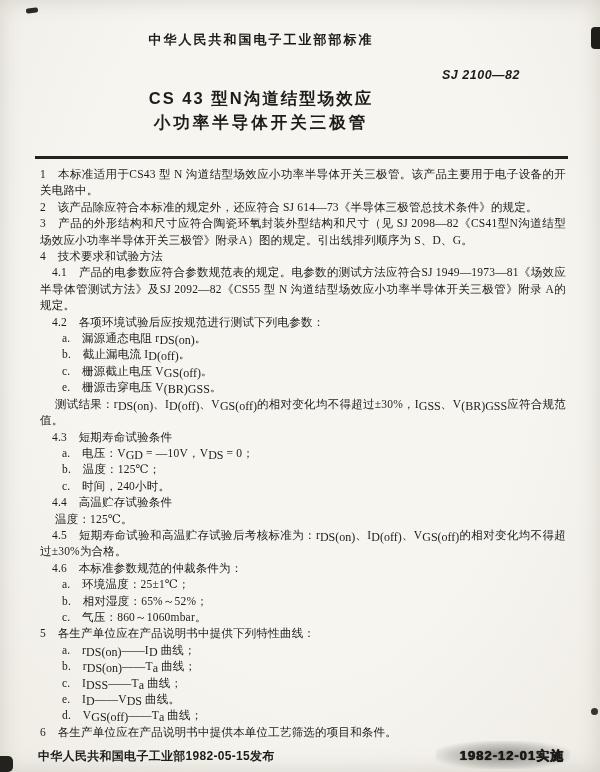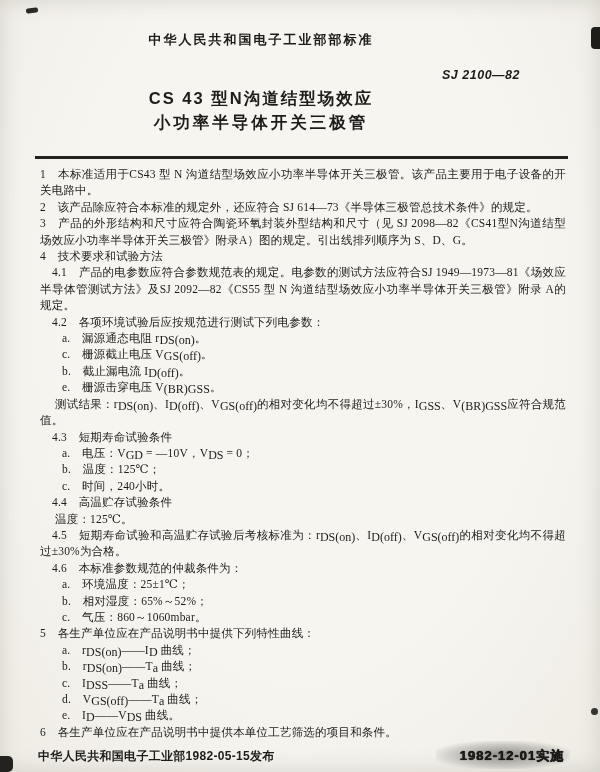--- a/index.html
+++ b/index.html
@@ -69,41 +69,41 @@
   <div class="rule"></div>
 
   <div class="body">
     <p class="clause">1　本标准适用于CS43 型 N 沟道结型场效应小功率半导体开关三极管。该产品主要用于电子设备的开关电路中。</p>
     <p class="clause">2　该产品除应符合本标准的规定外，还应符合 SJ 614—73《半导体三极管总技术条件》的规定。</p>
     <p class="clause">3　产品的外形结构和尺寸应符合陶瓷环氧封装外型结构和尺寸（见 SJ 2098—82《CS41型N沟道结型场效应小功率半导体开关三极管》附录A）图的规定。引出线排列顺序为 S、D、G。</p>
     <p class="clause">4　技术要求和试验方法</p>
     <p class="sub">4.1　产品的电参数应符合参数规范表的规定。电参数的测试方法应符合SJ 1949—1973—81《场效应半导体管测试方法》及SJ 2092—82《CS55 型 N 沟道结型场效应小功率半导体开关三极管》附录 A的规定。</p>
     <p class="sub">4.2　各项环境试验后应按规范进行测试下列电参数：</p>
     <p class="lettered">a.　漏源通态电阻 r<sub>DS(on)</sub>。</p>
+    <p class="lettered">b.　截止漏电流 I<sub>D(off)</sub>。</p>
     <p class="lettered">c.　栅源截止电压 V<sub>GS(off)</sub>。</p>
-    <p class="lettered">b.　截止漏电流 I<sub>D(off)</sub>。</p>
     <p class="lettered">e.　栅源击穿电压 V<sub>(BR)GSS</sub>。</p>
     <p class="note">测试结果：r<sub>DS(on)</sub>、I<sub>D(off)</sub>、V<sub>GS(off)</sub>的相对变化均不得超过±30%，I<sub>GSS</sub>、V<sub>(BR)GSS</sub>应符合规范值。</p>
     <p class="sub">4.3　短期寿命试验条件</p>
     <p class="lettered">a.　电压：V<sub>GD</sub> = —10V，V<sub>DS</sub> = 0；</p>
     <p class="lettered">b.　温度：125℃；</p>
     <p class="lettered">c.　时间，240小时。</p>
     <p class="sub">4.4　高温贮存试验条件</p>
     <p class="note">温度：125℃。</p>
     <p class="sub">4.5　短期寿命试验和高温贮存试验后考核标准为：r<sub>DS(on)</sub>、I<sub>D(off)</sub>、V<sub>GS(off)</sub>的相对变化均不得超过±30%为合格。</p>
     <p class="sub">4.6　本标准参数规范的仲裁条件为：</p>
     <p class="lettered">a.　环境温度：25±1℃；</p>
     <p class="lettered">b.　相对湿度：65%～52%；</p>
     <p class="lettered">c.　气压：860～1060mbar。</p>
     <p class="clause">5　各生产单位应在产品说明书中提供下列特性曲线：</p>
     <p class="lettered">a.　r<sub>DS(on)</sub>——I<sub>D</sub> 曲线；</p>
     <p class="lettered">b.　r<sub>DS(on)</sub>——T<sub>a</sub> 曲线；</p>
     <p class="lettered">c.　I<sub>DSS</sub>——T<sub>a</sub> 曲线；</p>
+    <p class="lettered">e.　I<sub>D</sub>——V<sub>DS</sub> 曲线。</p>
     <p class="lettered">d.　V<sub>GS(off)</sub>——T<sub>a</sub> 曲线；</p>
-    <p class="lettered">e.　I<sub>D</sub>——V<sub>DS</sub> 曲线。</p>
     <p class="clause">6　各生产单位应在产品说明书中提供本单位工艺筛选的项目和条件。</p>
   </div>
 
   <div class="stamp-smudge"></div>
   <div class="foot-left">中华人民共和国电子工业部1982-05-15发布</div>
   <div class="foot-right">1982-12-01实施</div>
 
 </div>
 
 </body></html>

